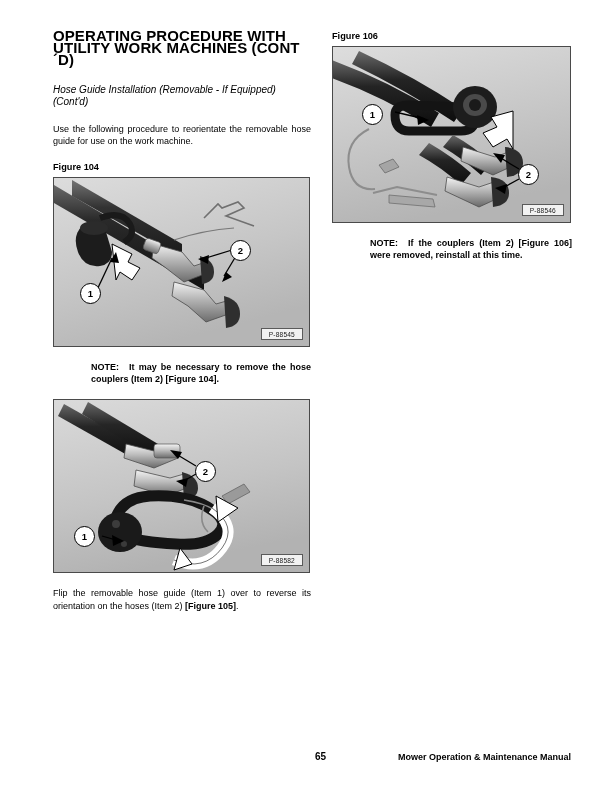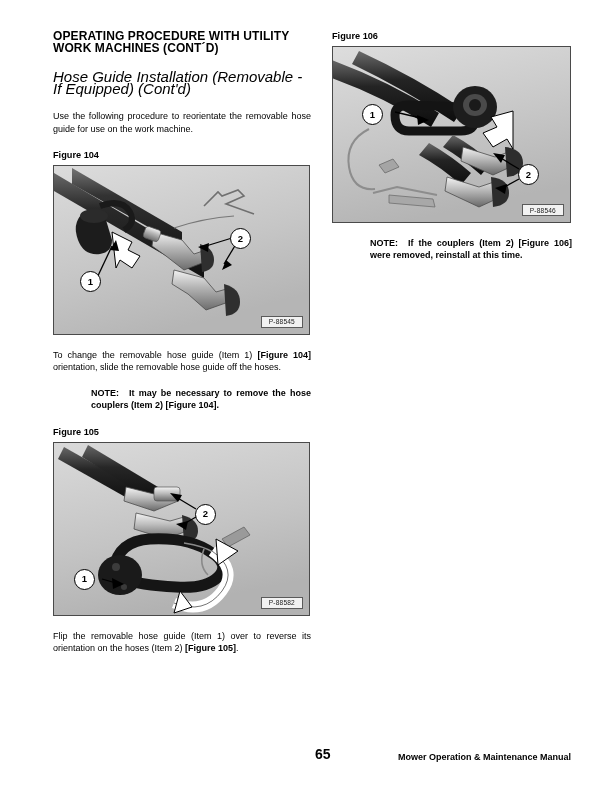--- a/index.html
+++ b/index.html
@@ -25,34 +25,34 @@
     top: 30px;
     width: 258px;
   }
   .col-right {
     position: absolute;
     left: 332px;
     top: 30px;
     width: 240px;
   }
   h1.section-title {
-    font-size: 12px;
+    font-size: 15px;
     font-weight: bold;
     line-height: 12.2px;
     margin: 0 0 17px 0;
     letter-spacing: 0.1px;
   }
   h2.subsection-title {
     font-size: 9.2px;
     font-weight: bold;
     line-height: 12.2px;
     margin: 0 0 15px 0;
   }
   h3.subsub-title {
-    font-size: 15px;
+    font-size: 10px;
     font-style: italic;
     font-weight: normal;
     line-height: 12px;
     margin: 0 0 15px 0;
   }
   p.body-text {
     font-size: 9px;
     line-height: 12.2px;
     margin: 12px 0 14px 0;
     text-align: justify;
@@ -131,21 +131,21 @@
     position: absolute;
     left: 53px;
     right: 41px;
     bottom: 30px;
     height: 14px;
   }
   .footer-page {
     position: absolute;
     left: 262px;
     bottom: 0;
-    font-size: 14px;
+    font-size: 10px;
     font-weight: bold;
   }
   .footer-title {
     position: absolute;
     right: 0;
     bottom: 0;
     font-size: 9px;
     font-weight: bold;
     padding-left: 12px;
   }
@@ -217,25 +217,23 @@
         <path d="M 182 78 L 170 98" stroke="#000" stroke-width="1.3"></path>
         <path d="M 172 94 l -4 10 l 10 -5 z" fill="#000"></path>
       </svg>
 
       <div class="callout" style="left:26px; top:105px;">1</div>
       <div class="callout" style="left:176px; top:62px;">2</div>
 
       <div class="photo-id">P-88545</div>
     </div>
 
-    <p class="body-text"><span>To change the removable hose guide (Item 1) </span><b>[Figure 104]</b><span> orientation, slide the removable hose guide off the hoses.</span></p>
 
     <div class="note"><span class="note-label">NOTE:</span><span class="note-body">It may be necessary to remove the hose couplers (Item 2) [Figure 104].</span></div>
 
-    <div class="fig-label">Figure 105</div>
 
     <div class="figure fig-105">
       <svg class="svgwrap" viewBox="0 0 255 172" preserveAspectRatio="none">
         <defs>
           <linearGradient id="g105" x1="0" y1="0" x2="0.3" y2="1">
             <stop offset="0%" stop-color="#dadada"></stop>
             <stop offset="60%" stop-color="#c4c4c4"></stop>
             <stop offset="100%" stop-color="#b2b2b2"></stop>
           </linearGradient>
           <linearGradient id="hose105" x1="0" y1="0" x2="0" y2="1">

